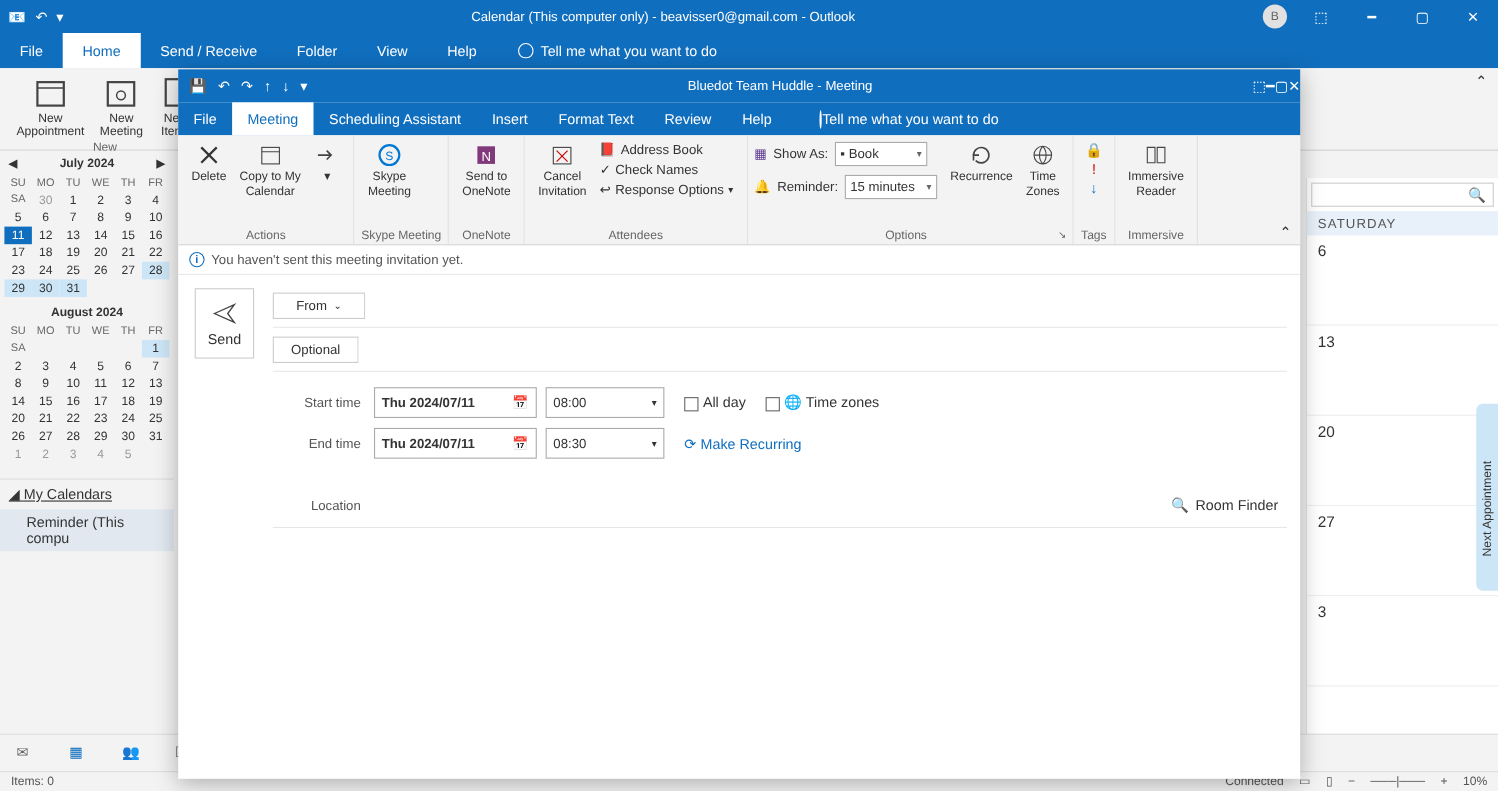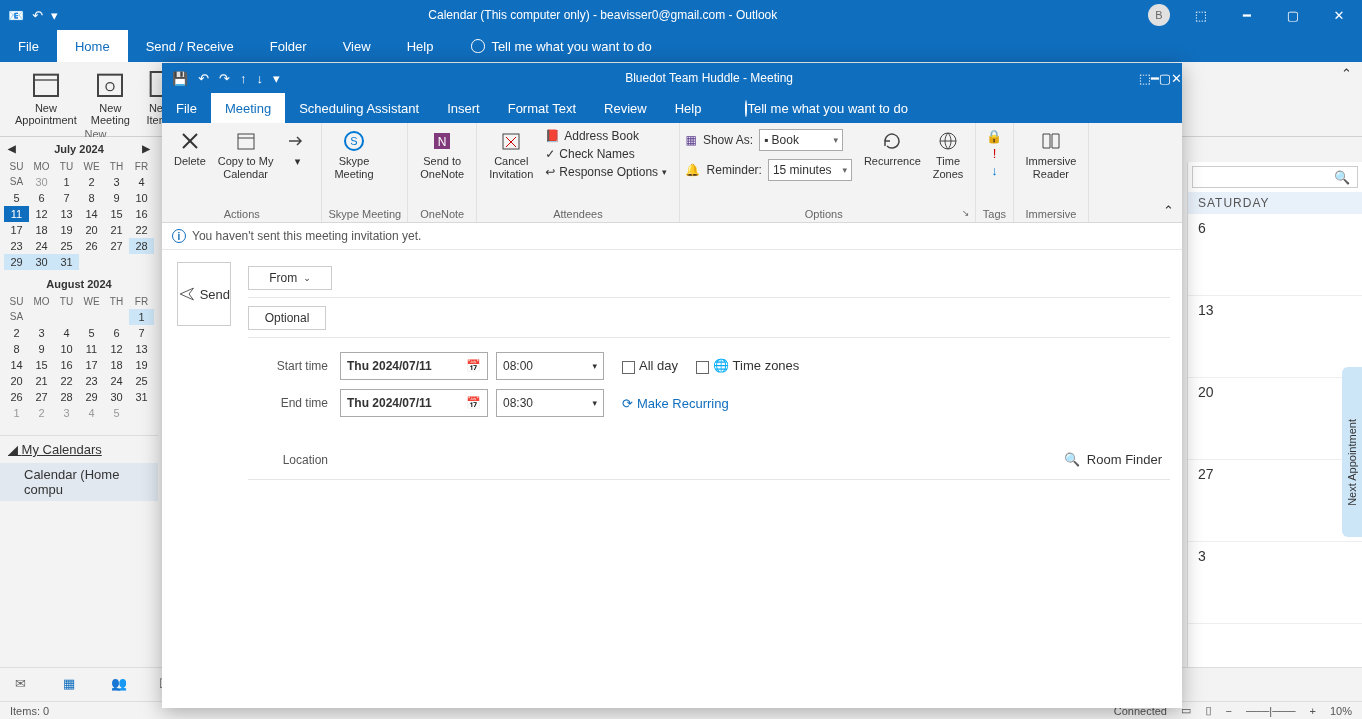--- a/index.html
+++ b/index.html
@@ -68,21 +68,21 @@
 .sbtn { display:flex; align-items:center; gap:4px; padding:2px 6px; cursor:pointer; font-size:12px; }
 .opt-row { display:flex; align-items:center; gap:6px; padding:2px 0; font-size:12px; }
 .opt-select { border:1px solid #aaa; height:22px; width:84px; padding:0 4px; font-size:12px; display:inline-flex; align-items:center; justify-content:space-between; background:#fff;}
 .opt-select .caret { font-size:9px; color:#666; }
 
 .info-bar { display:flex; align-items:center; padding:6px 10px; font-size:12px; color:#555; border-bottom:1px solid #e8e8e8; gap:6px; }
 .info-bar .info-icon { width:14px; height:14px; border:1.5px solid #106ebe; border-radius:50%; color:#106ebe; font-size:10px; display:flex; align-items:center; justify-content:center; font-weight:bold; }
 
 .mw-body { flex:1; display:flex; padding:8px 12px; }
 .send-col { width:60px; display:flex; flex-direction:column; align-items:center; padding-top:4px; gap:4px; }
-.send-box { width:54px; height:64px; border:1px solid #ccc; display:flex; flex-direction:row; align-items:center; justify-content:center; cursor:pointer; gap:4px; }
+.send-box { width:54px; height:64px; border:1px solid #ccc; display:flex; flex-direction:column; align-items:center; justify-content:center; cursor:pointer; gap:4px; }
 .fields-col { flex:1; padding-left:14px; }
 .frow { display:flex; align-items:center; border-bottom:1px solid #e6e6e6; min-height:40px; }
 .frow.noborder { border:none; }
 .flabel { width:80px; text-align:right; font-size:12px; color:#555; }
 .fbtn { border:1px solid #ccc; padding:4px 12px; font-size:12px; cursor:pointer; background:#fff; display:inline-flex; align-items:center; gap:6px; }
 .finput { flex:1; border:none; padding:6px 8px; font-size:19px; outline:none; }
 .finput-sm { flex:1; border:none; padding:6px 8px; font-size:13px; outline:none; }
 .date-box { border:1px solid #aaa; height:28px; width:148px; display:flex; align-items:center; padding:0 6px; font-size:12px; justify-content:space-between; margin-right:8px;font-weight:bold;}
 .time-box { border:1px solid #aaa; height:28px; width:108px; display:flex; align-items:center; padding:0 6px; font-size:12px; justify-content:space-between; margin-right:18px;}
 .cbx { width:13px; height:13px; border:1px solid #666; display:inline-block; margin-right:4px; vertical-align:middle;}
@@ -262,21 +262,21 @@
         <div class="day dim">1</div>
         <div class="day dim">2</div>
         <div class="day dim">3</div>
         <div class="day dim">4</div>
         <div class="day dim">5</div>
         <div class="day dim"></div>
         <div class="day dim"></div>
       </div>
   </div>
   <div class="my-calendars">◢ <span>My Calendars</span></div>
-  <div class="cal-item">Calendar (Home compu</div>
+  <div class="cal-item">Reminder (This compu</div>
 </div>
 
 <div class="right-panel">
   <div class="search">
       <span>🔍</span>
     </div>
   <div class="dayhdr">SATURDAY</div>
   <div id="slots">
       <div class="slot">6</div>
       <div class="slot">13</div>

